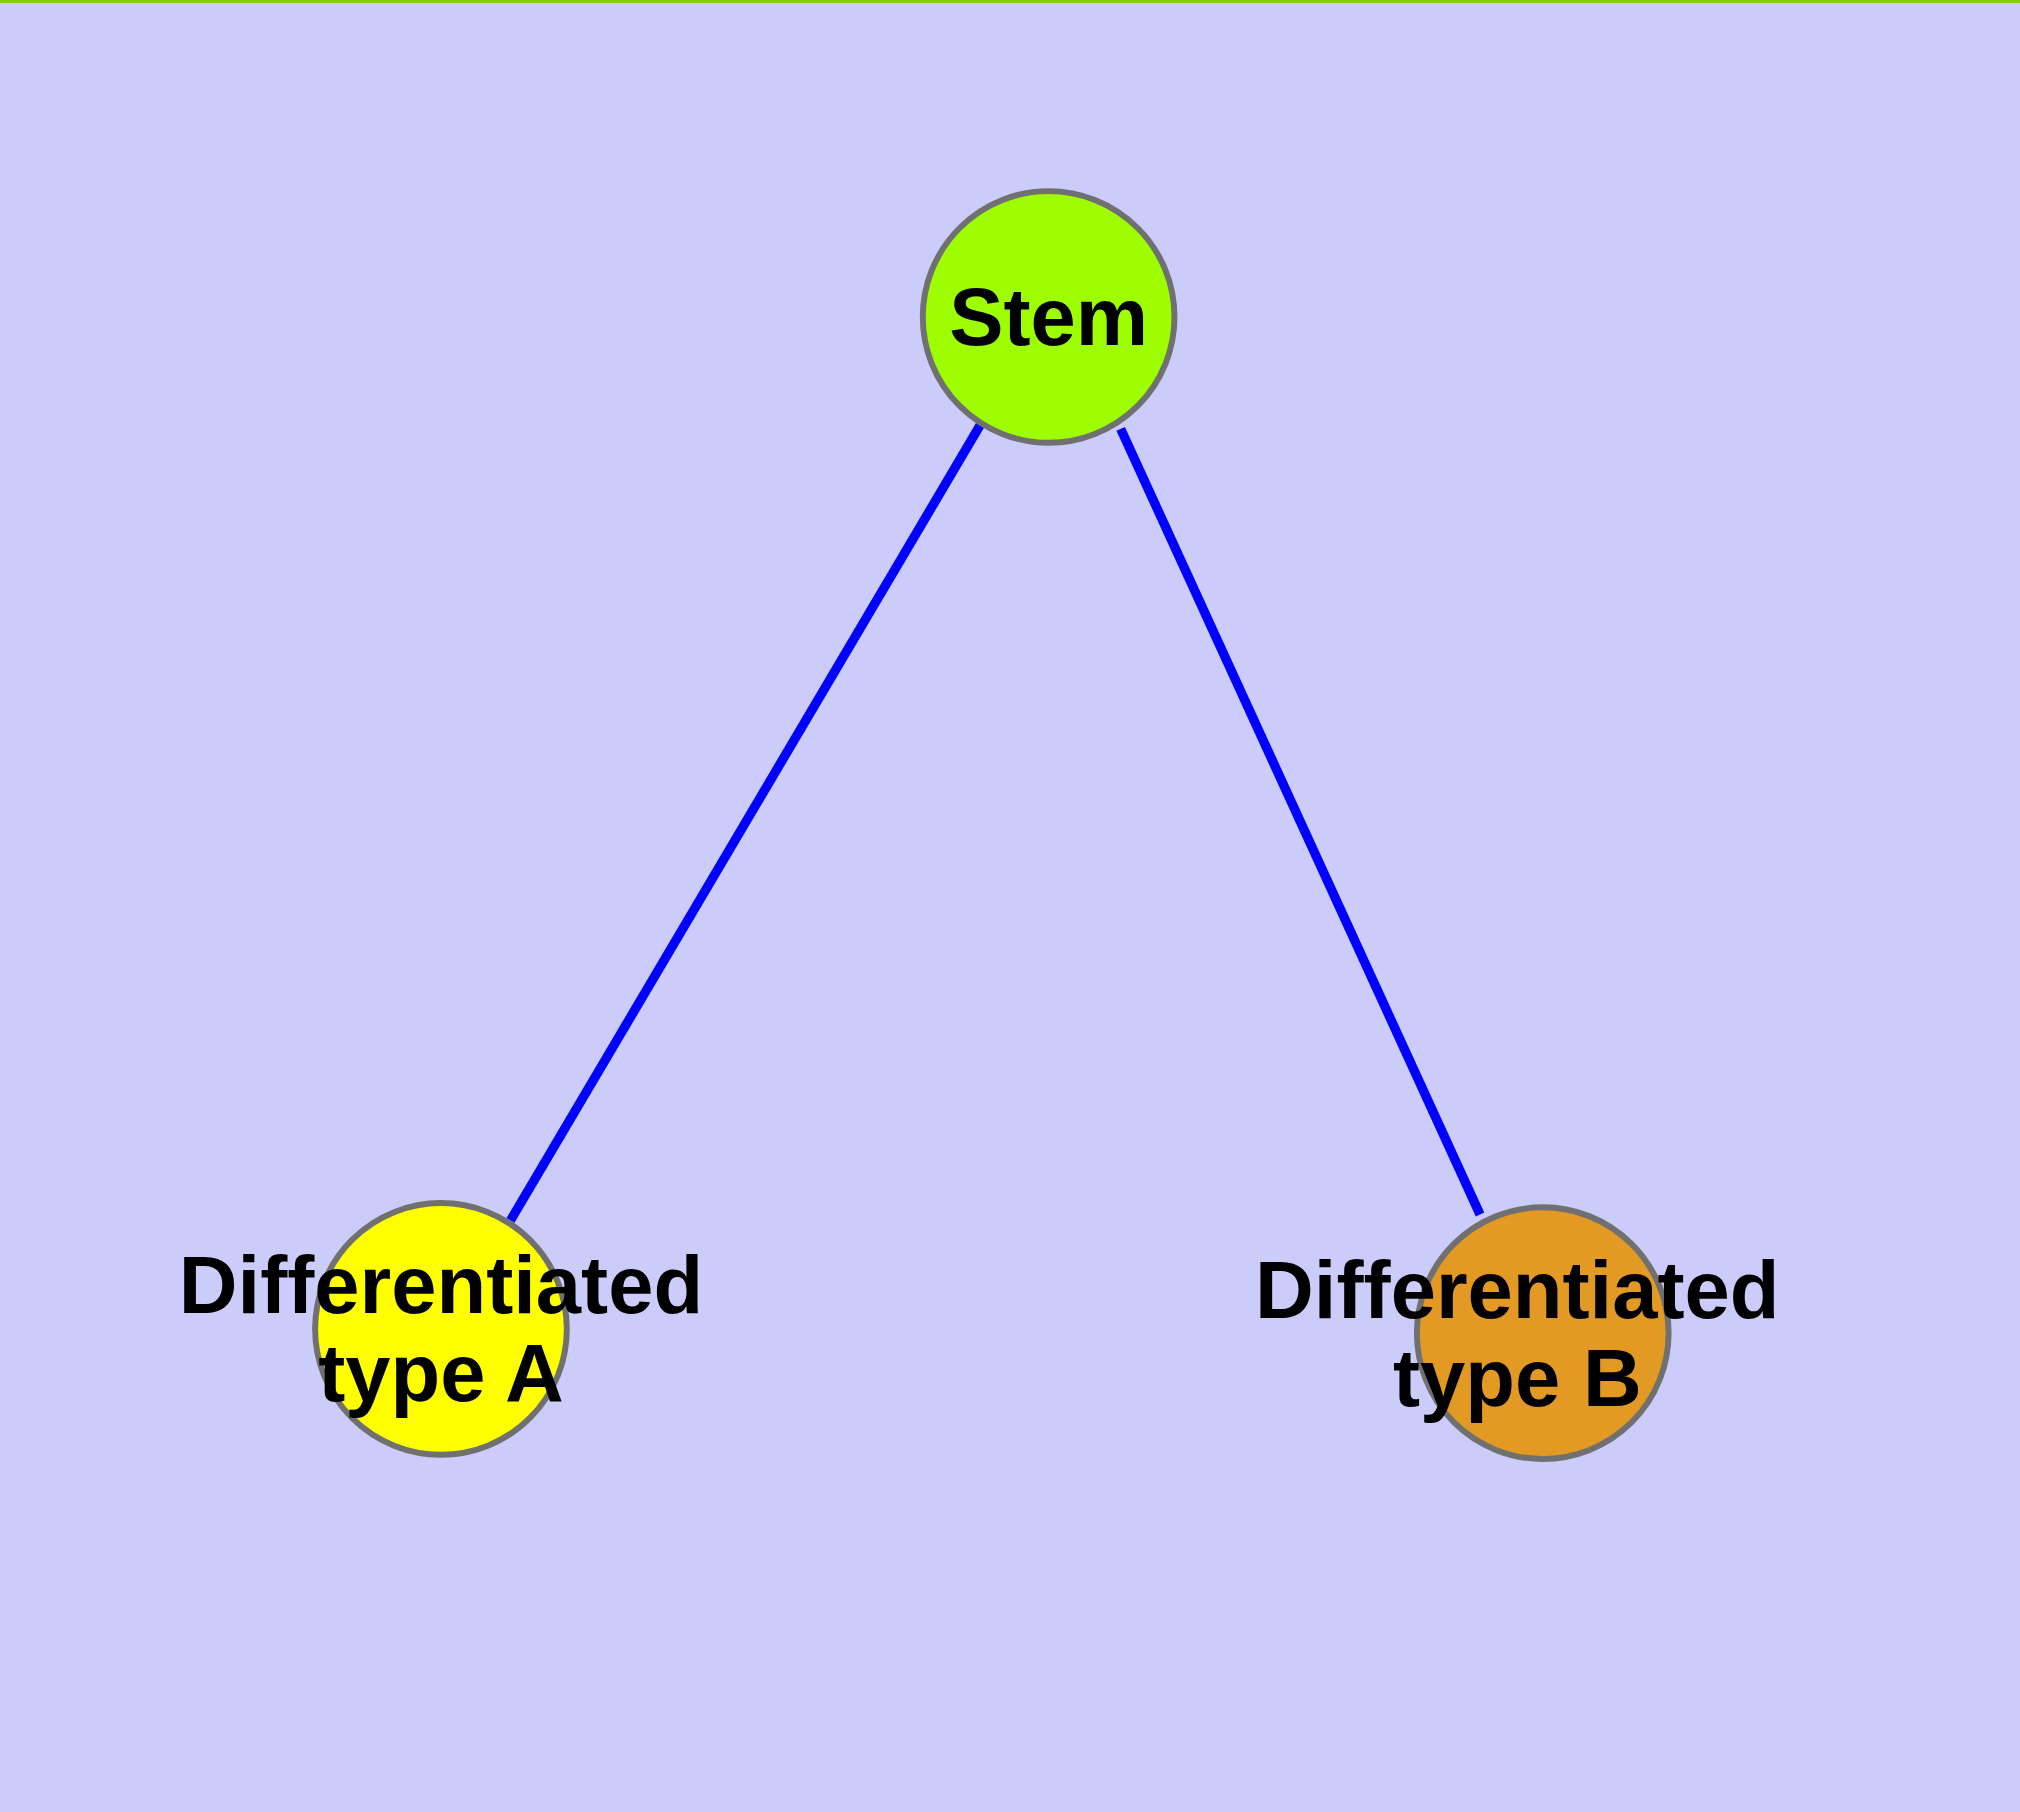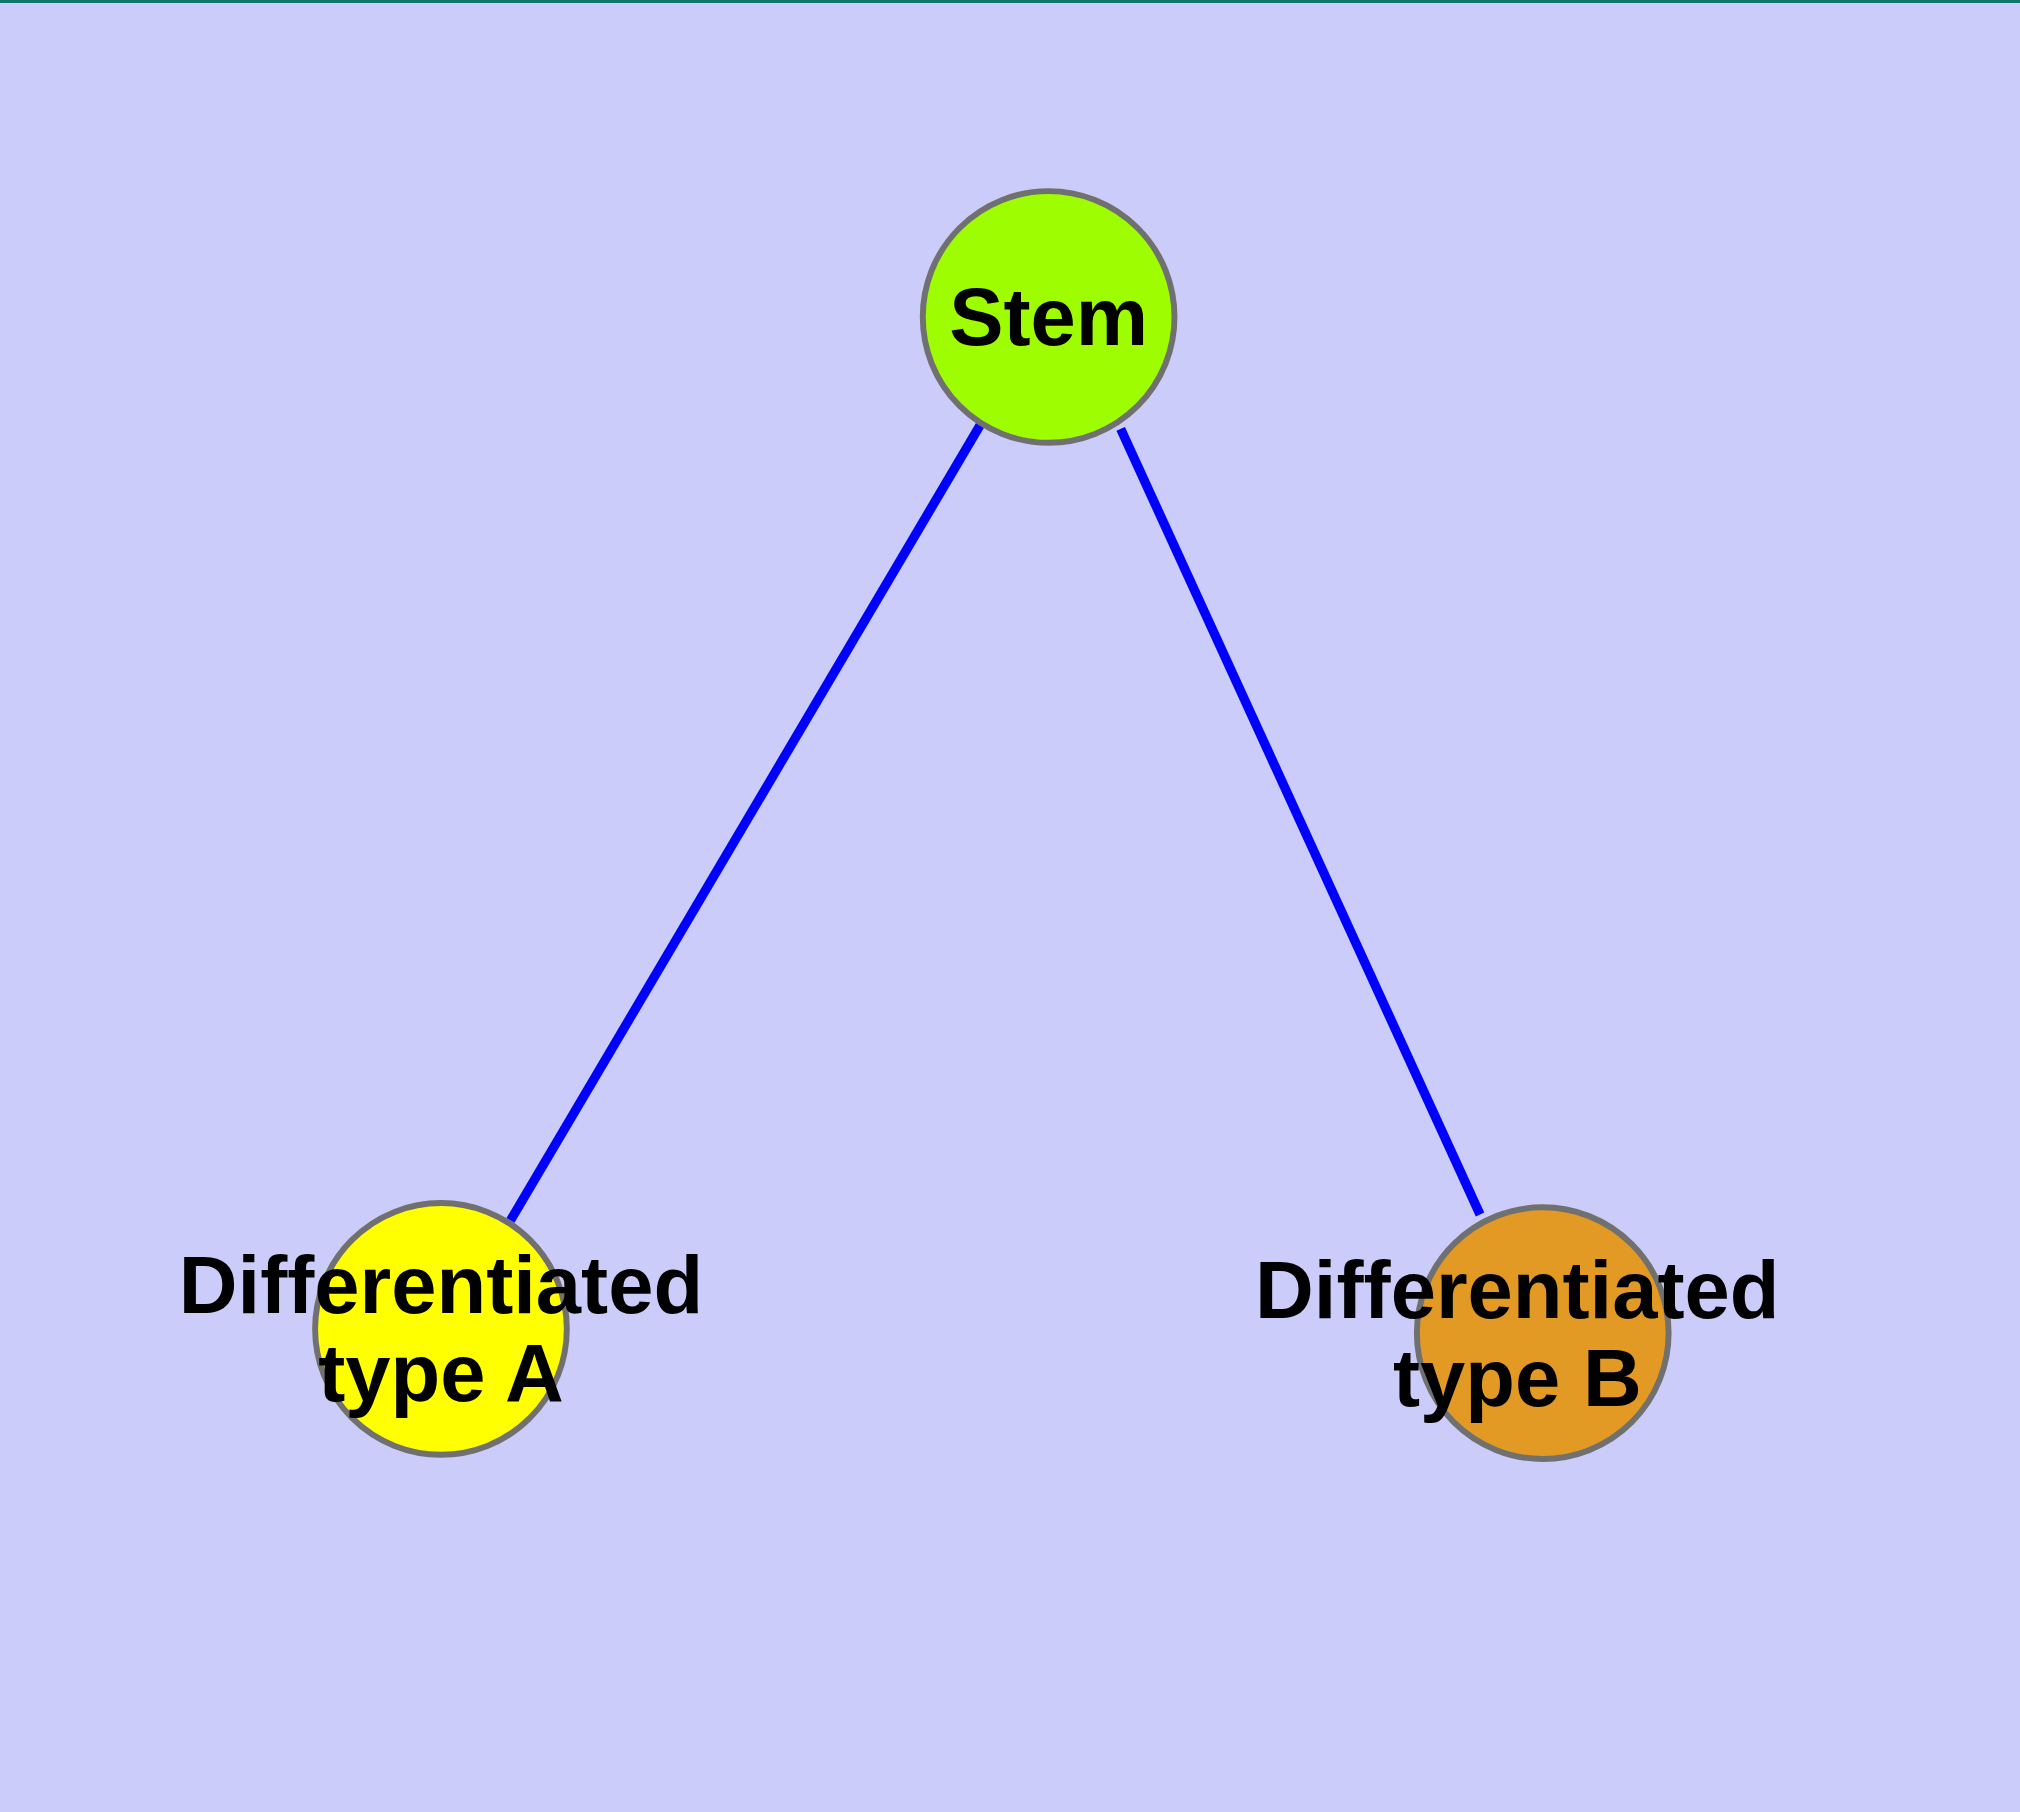--- a/index.html
+++ b/index.html
@@ -4,21 +4,21 @@
 <style>
   html, body {
     margin: 0;
     padding: 0;
     background: #ffffff;
   }
   #canvas {
     position: relative;
     width: 2021px;
     height: 1812px;
-    background: #0f766e;
+    background: #84cc16;
     overflow: hidden;
     font-family: "Liberation Sans", sans-serif;
   }
   #plot-bg {
     position: absolute;
     left: 0;
     top: 3.4px;
     width: 2021px;
     height: 1809px;
     background: #ccccfa;

